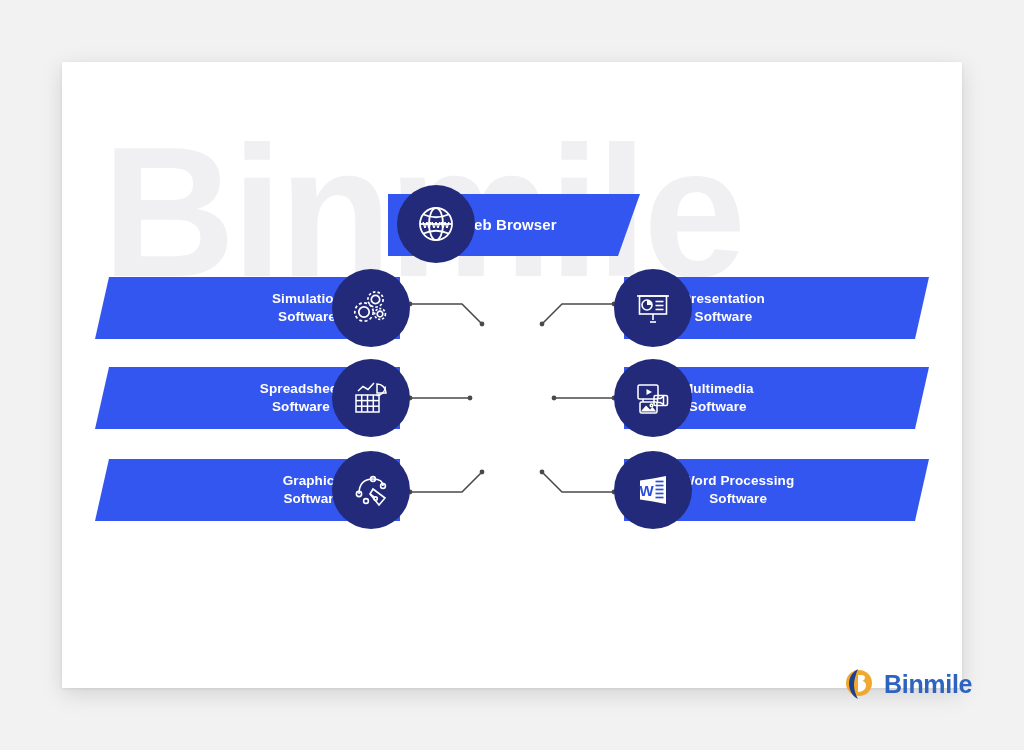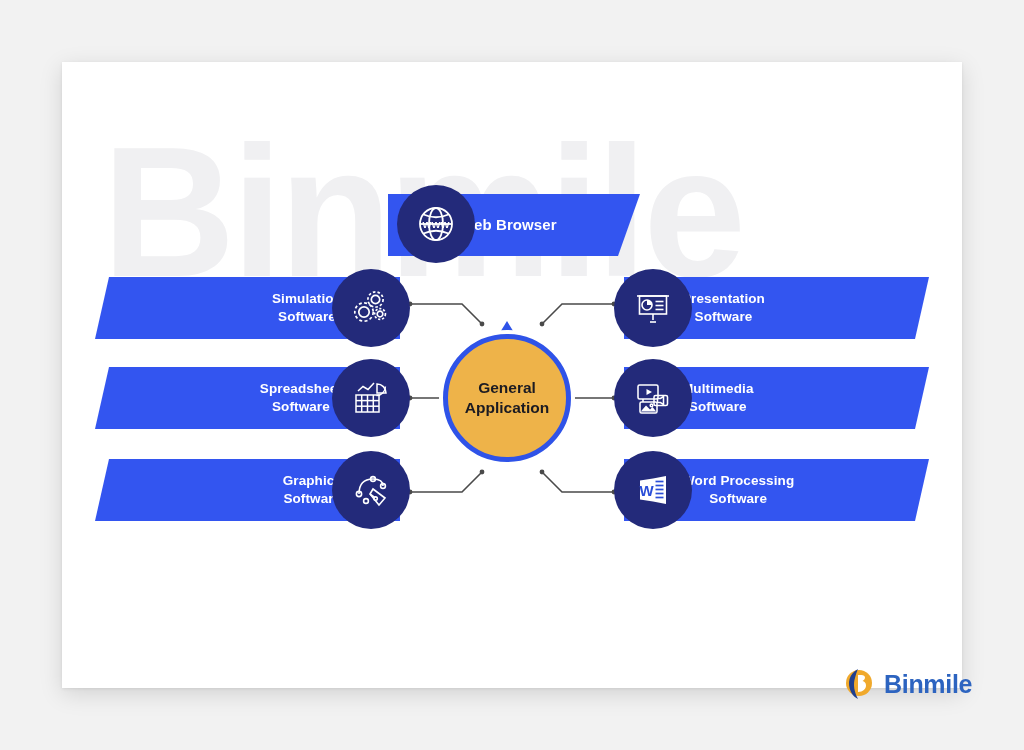--- a/index.html
+++ b/index.html
@@ -325,26 +325,20 @@
         <g stroke="#2b4fd8" stroke-width="1.7">
           <line x1="24.5" y1="13.5" x2="32.5" y2="13.5"></line>
           <line x1="24.5" y1="17.5" x2="32.5" y2="17.5"></line>
           <line x1="24.5" y1="21.5" x2="32.5" y2="21.5"></line>
           <line x1="24.5" y1="25.5" x2="32.5" y2="25.5"></line>
           <line x1="24.5" y1="29.5" x2="32.5" y2="29.5"></line>
         </g>
       </svg>
     </div>
 
-    <div id="center-node">
-      <div id="center-pointer"></div>
-      <div id="center-ring">
-        <div id="center-label">General Application</div>
-      </div>
-    </div>
 
   </div>
 
   <div id="brand">
     <svg width="30" height="32" viewBox="0 0 30 32">
       <path d="M 14 2 A 13 13 0 1 1 14 28 A 13 13 0 1 1 14 2 Z" fill="#f0a92c"></path>
       <path d="M 13 1 C 4 6 2 15 6 24 C 8 28 11 30 13 31 C 9 24 8 16 10 10 C 11 6 12 3 13 1 Z" fill="#1f3f8f"></path>
       <path d="M 13 7 L 13 24 C 18 24 21 21 21 17.5 C 21 15 19.5 13.5 17.5 13 C 19 12.4 20 11 20 9.6 C 20 8 18.6 7 16.5 7 Z" fill="#ffffff"></path>
     </svg>
     <div id="brand-name">Binmile</div>

